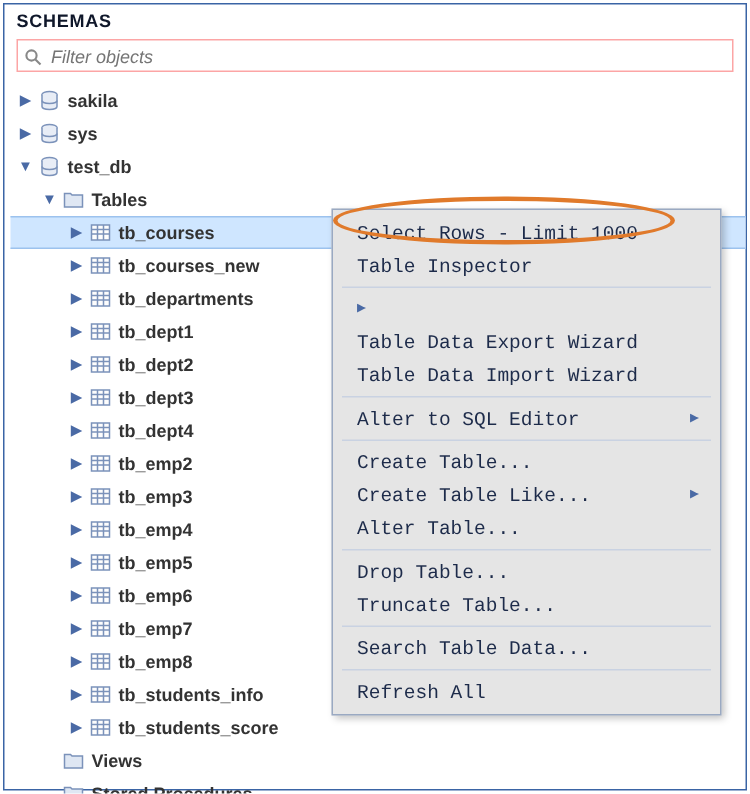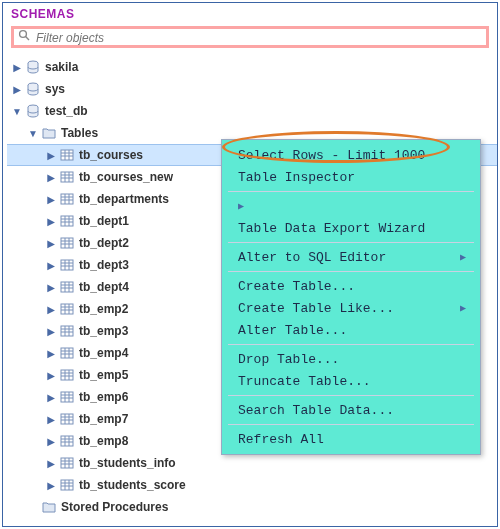--- a/index.html
+++ b/index.html
@@ -15,31 +15,31 @@
   }
   .panel {
     border: 1.5px solid #3a64a5;
     width: 496px;
     height: 525px;
     margin: 2px;
     position: relative;
     background: #fff;
   }
   .panel-title {
-    color: #a21caf;
+    color: #0f172a;
     font-weight: bold;
     font-size: 12px;
     padding: 4px 8px 2px 8px;
     letter-spacing: 0.5px;
   }
   .filter-row {
     display: flex;
-    align-items: flex-start;
+    align-items: flex-end;
     margin: 3px 8px 6px 8px;
-    border: 3px solid #fca5a5;
+    border: 1px solid #fca5a5;
     height: 22px;
     padding: 0 4px;
     gap: 4px;
   }
   .filter-row .mag {
     color: #7a7a7a;
     font-size: 11px;
     line-height: 1;
   }
   .filter-row input {
@@ -90,21 +90,21 @@
   .bold { font-weight: bold; }
   .indent0 { padding-left: 4px; }
   .indent1 { padding-left: 20px; }
   .indent2 { padding-left: 38px; }
   
   .ctxmenu {
     position: absolute;
     left: 218px;
     top: 136px;
     width: 260px;
-    background: #5eead4;
+    background: #e5e5e5;
     border: 1px solid #9aa9c2;
     box-shadow: 2px 2px 5px rgba(0,0,0,0.25);
     padding: 4px 0;
     font-family: "Courier New", monospace;
     font-size: 13px;
     color: #1d2b4a;
     z-index: 10;
   }
   .ctx-item {
     display: flex;
@@ -401,46 +401,58 @@
               <line x1="1" y1="4" x2="13" y2="4" stroke="#7b92ba"></line>
               <line x1="1" y1="7" x2="13" y2="7" stroke="#7b92ba"></line>
               <line x1="5" y1="1" x2="5" y2="11" stroke="#7b92ba"></line>
               <line x1="9" y1="1" x2="9" y2="11" stroke="#7b92ba"></line>
             </svg>
           </span>
           <span class="lbl">tb_students_score</span>
         </div>
       </div>
 
-
     <div class="row indent1">
       <span class="twisty"></span>
       <span class="icon folder-icon">
         <svg width="14" height="12" viewBox="0 0 14 12">
             <path d="M1 2h4l1 1h7v8H1z" fill="#dfe7f3" stroke="#7b92ba"></path>
           </svg>
       </span>
+      <span class="lbl">Views</span>
+    </div>
+
+    <div class="row indent1">
+      <span class="twisty"></span>
+      <span class="icon folder-icon">
+        <svg width="14" height="12" viewBox="0 0 14 12">
+            <path d="M1 2h4l1 1h7v8H1z" fill="#dfe7f3" stroke="#7b92ba"></path>
+          </svg>
+      </span>
       <span class="lbl">Stored Procedures</span>
     </div>
 
   </div>
 
   <div class="ctxmenu">
     <div class="ctx-item">
         <span>Select Rows - Limit 1000</span>
       </div>
     <div class="ctx-item">
         <span>Table Inspector</span>
       </div>
     <div class="ctx-sep"></div>
     <div class="ctx-item">
         <span class="sub-arrow">▶</span>
       </div>
     <div class="ctx-item">
         <span>Table Data Export Wizard</span>
+      </div>
+    <div class="ctx-item">
+        <span>Table Data Import Wizard</span>
       </div>
     <div class="ctx-sep"></div>
     <div class="ctx-item">
         <span>Alter to SQL Editor</span>
         <span class="sub-arrow">▶</span>
       </div>
     <div class="ctx-sep"></div>
     <div class="ctx-item">
         <span>Create Table...</span>
       </div>

